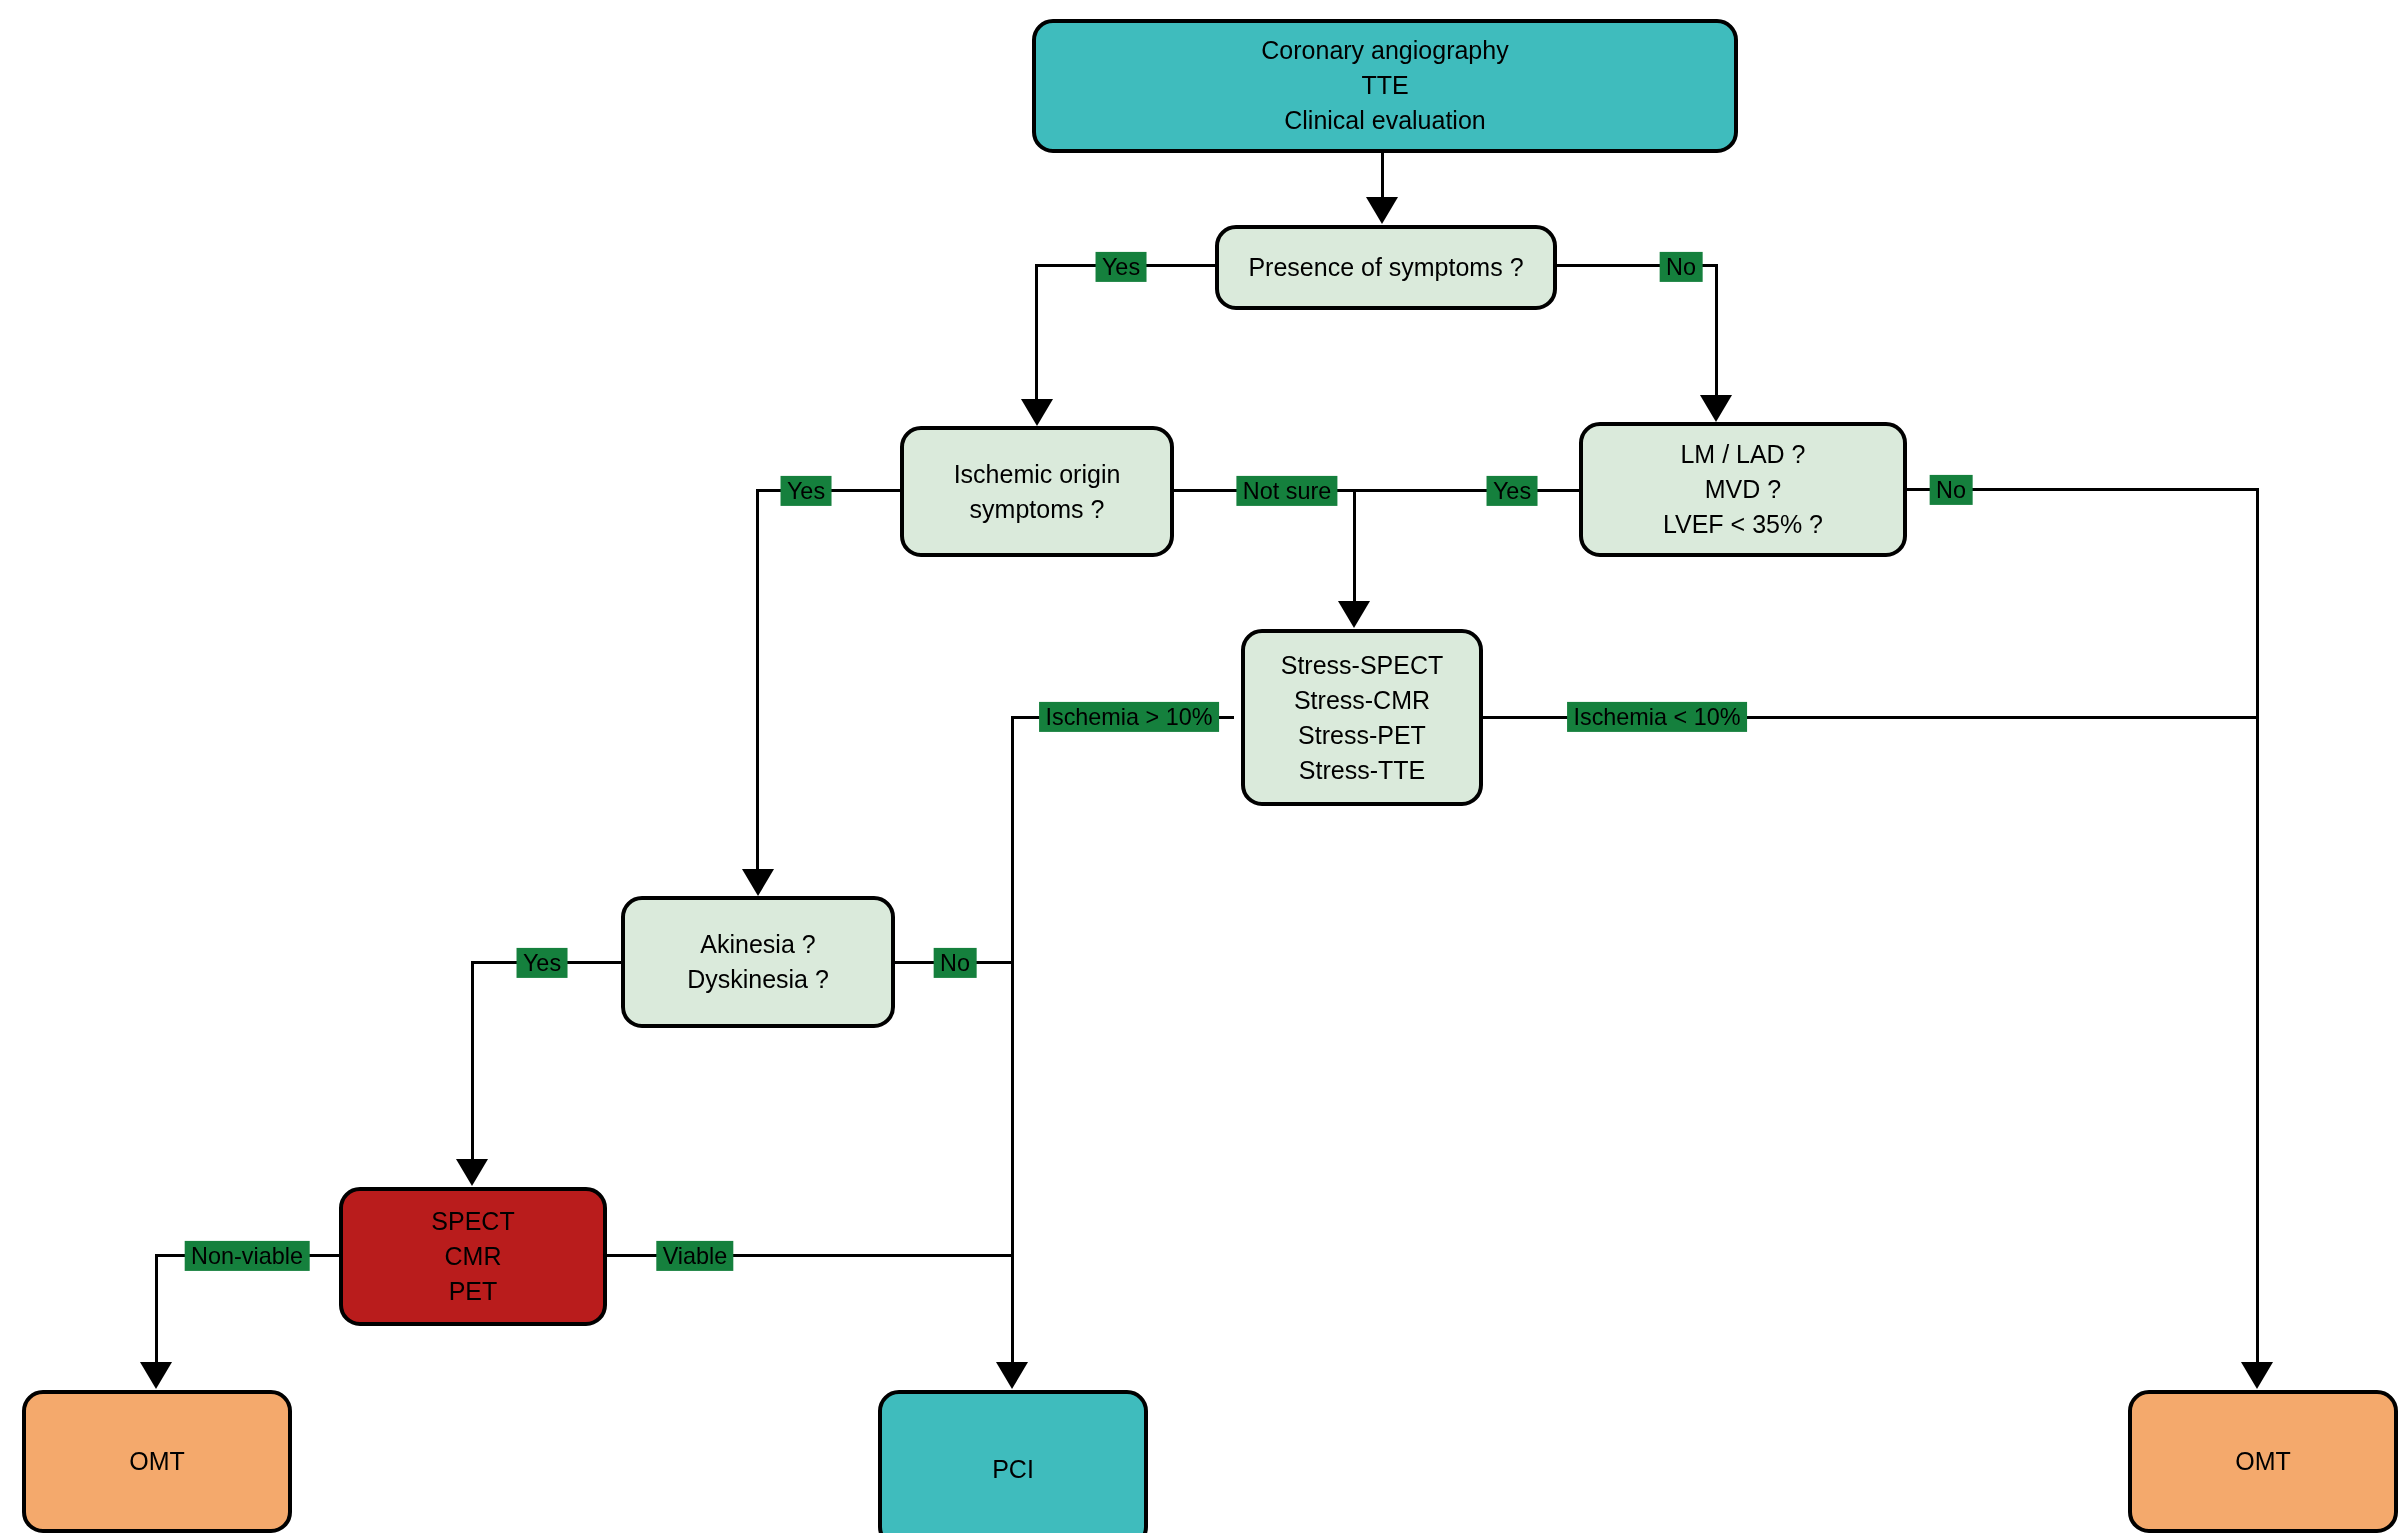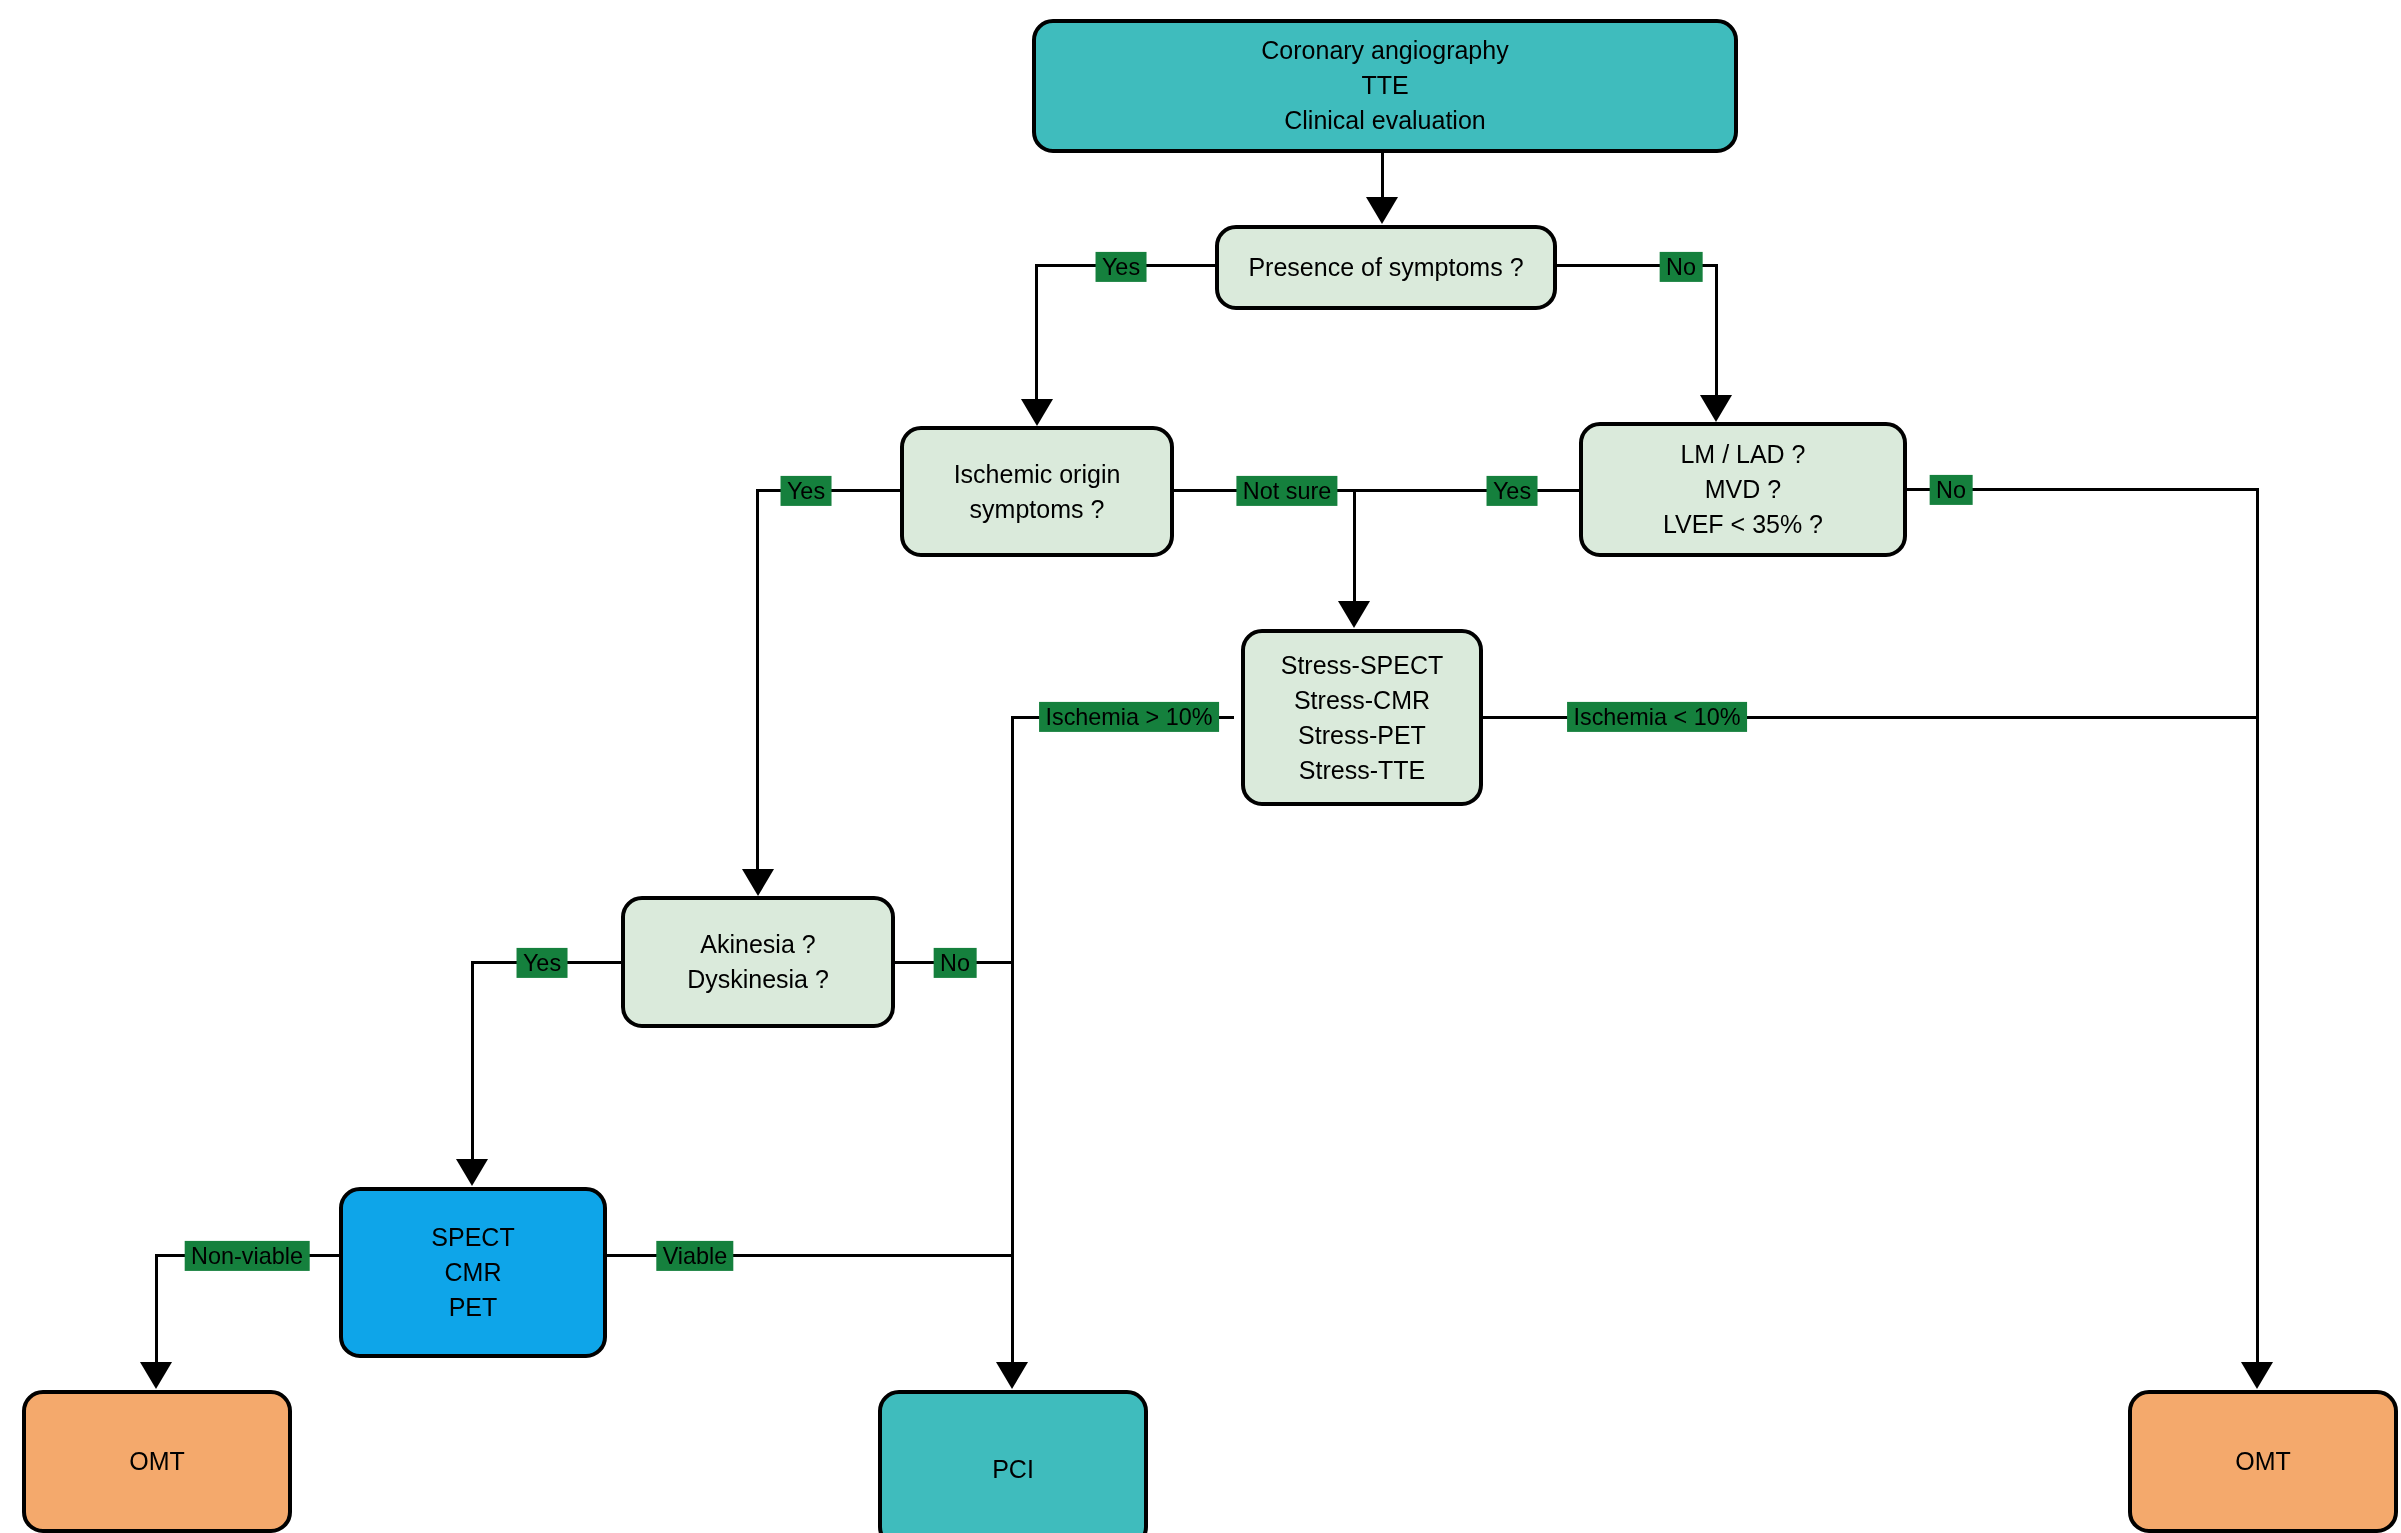--- a/index.html
+++ b/index.html
@@ -131,21 +131,21 @@
     <span>Stress-CMR</span>
     <span>Stress-PET</span>
     <span>Stress-TTE</span>
   </div>
 
   <div class="node" style="left: 621px; top: 896px; width: 274px; height: 132px; background: rgb(218, 234, 219);">
     <span>Akinesia ?</span>
     <span>Dyskinesia ?</span>
   </div>
 
-  <div class="node" style="left: 339px; top: 1187px; width: 268px; height: 171px; background: #0ea5e9;">
+  <div class="node" style="left: 339px; top: 1187px; width: 268px; height: 139px; background: #b91c1c;">
     <span>SPECT</span>
     <span>CMR</span>
     <span>PET</span>
   </div>
 
   <div class="node" style="left: 22px; top: 1390px; width: 270px; height: 143px; background: rgb(244, 169, 108);">
     <span>OMT</span>
   </div>
 
   <div class="node" style="left: 878px; top: 1390px; width: 270px; height: 158px; background: rgb(63, 188, 189);">

